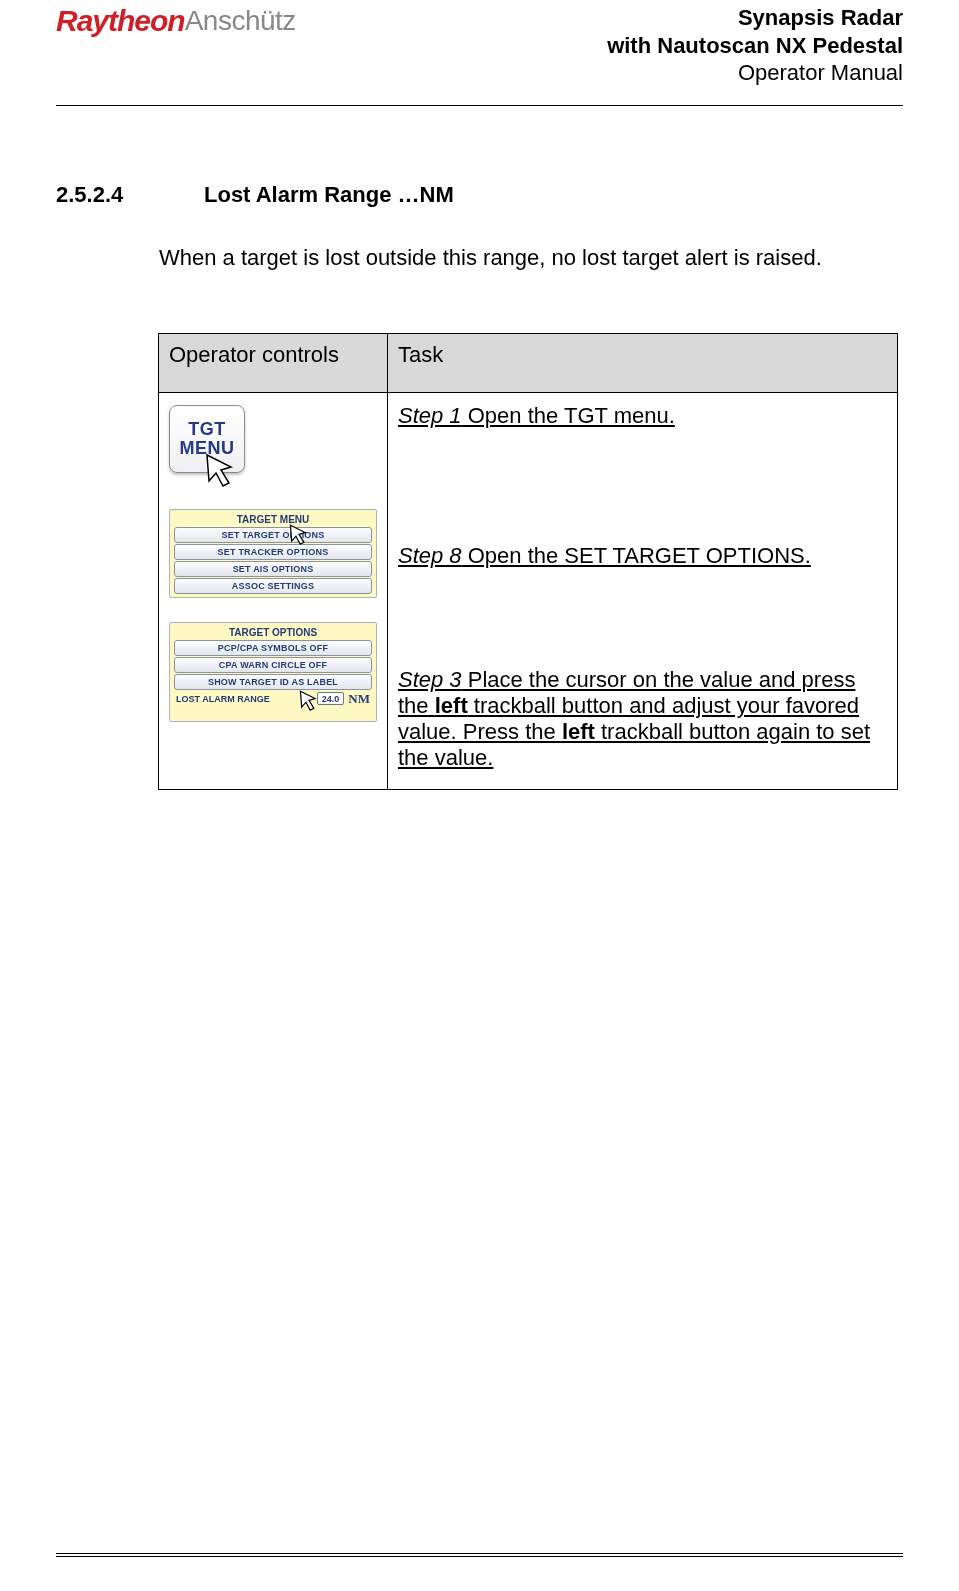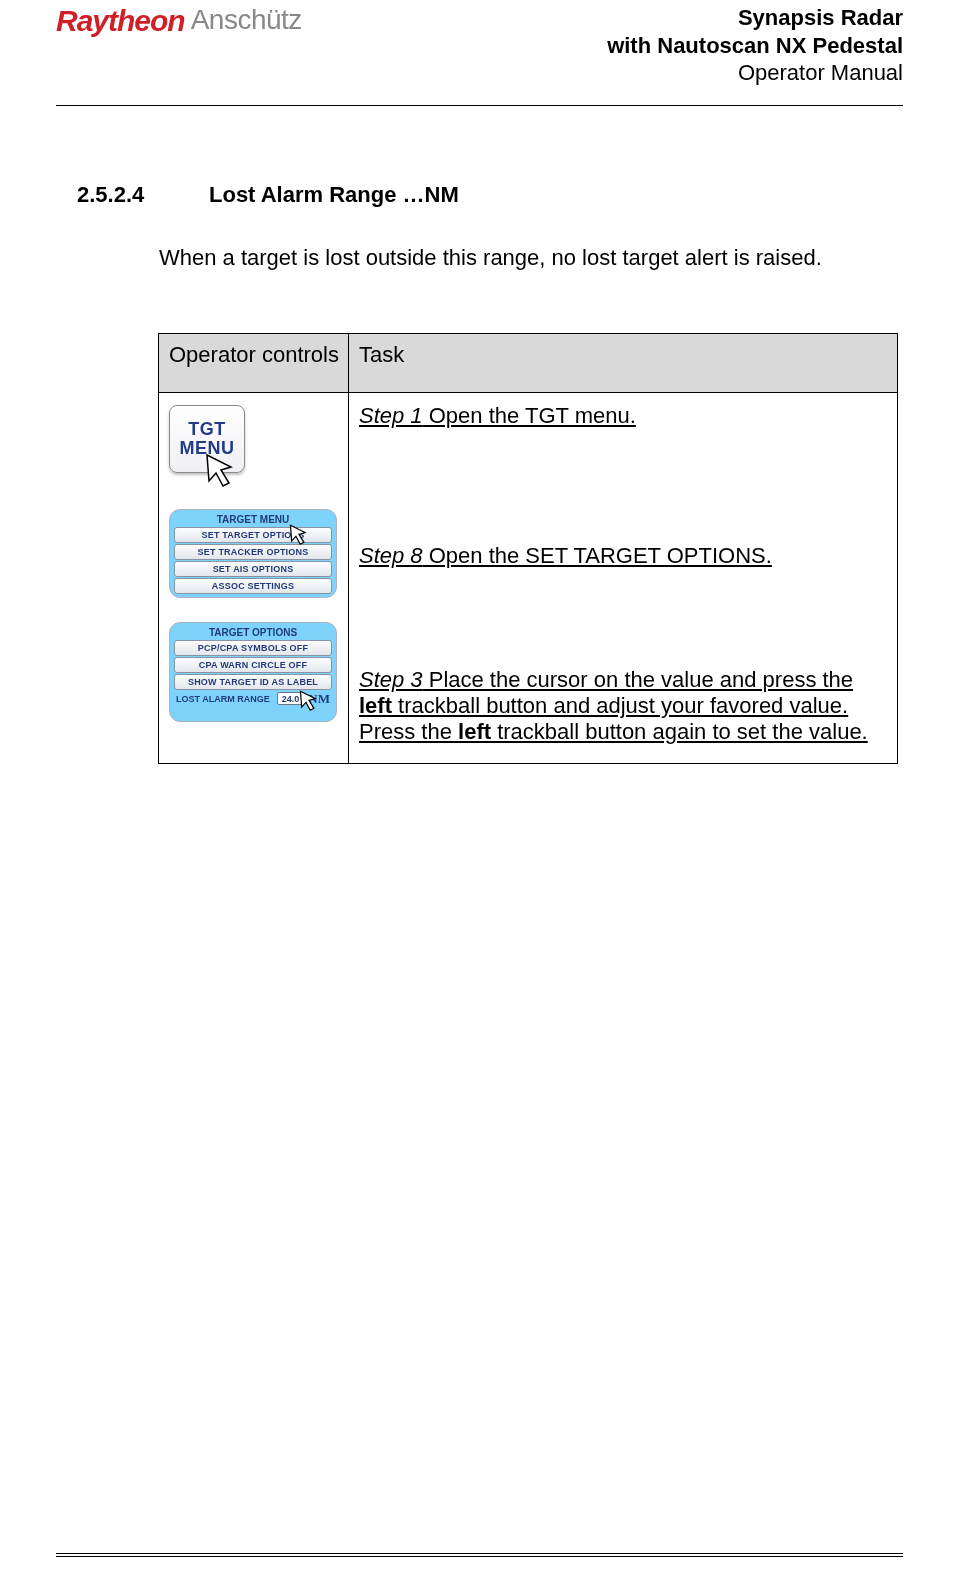--- a/index.html
+++ b/index.html
@@ -13,39 +13,39 @@
   }
   .header {
     display: flex;
     justify-content: space-between;
     align-items: flex-start;
     padding-top: 4px;
     padding-bottom: 18px;
     border-bottom: 1.5px solid #000;
     margin-bottom: 76px;
   }
-  .logo { display: flex; gap: 6px; }
+  .logo { display: flex; align-items: center; }
   .logo-ray {
     font-family: Arial, sans-serif;
     font-weight: 900;
     font-style: italic;
     font-size: 30px;
     color: #d11f27;
     letter-spacing: -1px;
   }
   .logo-ansch {
     font-family: Arial, sans-serif;
     font-weight: 400;
     font-size: 28px;
     color: #888;
     letter-spacing: -0.5px;
   }
   .doc-title { text-align: right; font-weight: 700; font-size: 22px; line-height: 1.25; }
   .doc-title .line3 { font-weight: 400; }
-  .section-row { display: flex; gap: 32px; margin-bottom: 6px; margin-left: 21px; }
+  .section-row { display: flex; gap: 48px; margin-bottom: 6px; }
   .sec-num { font-weight: 700; font-size: 22px; width: 100px; flex-shrink: 0; }
   .sec-title { font-weight: 700; font-size: 22px; }
   .body-text { font-size: 22px; line-height: 1.35; margin-left: 103px; margin-bottom: 60px; }
   .tbl {
     border-collapse: collapse;
     margin-left: 102px;
     width: 740px;
   }
   .tbl th, .tbl td {
     border: 1px solid #000;
@@ -73,25 +73,25 @@
     font-weight: 900; color: #223a89; font-family: Arial; font-size: 18px; line-height: 1.05;
     letter-spacing: 0.5px;
   }
   .cursor-arrow {
     position: absolute; left: 34px; top: 48px;
     pointer-events: none;
   }
 
   
   .menu-panel {
-    background: #7dd3fc;
+    background: #fef9c3;
     border: 1px solid #a9b4bd;
-    border-radius: 11px;
+    border-radius: 2px;
     padding: 2px 2px;
-    width: 168px;
+    width: 208px;
     position: relative;
     margin-bottom: 24px;
     font-family: Arial;
   }
   .menu-title {
     text-align: center;
     font-size: 10px;
     font-weight: 700;
     color: #233a7a;
     padding: 2px 0 1px;

